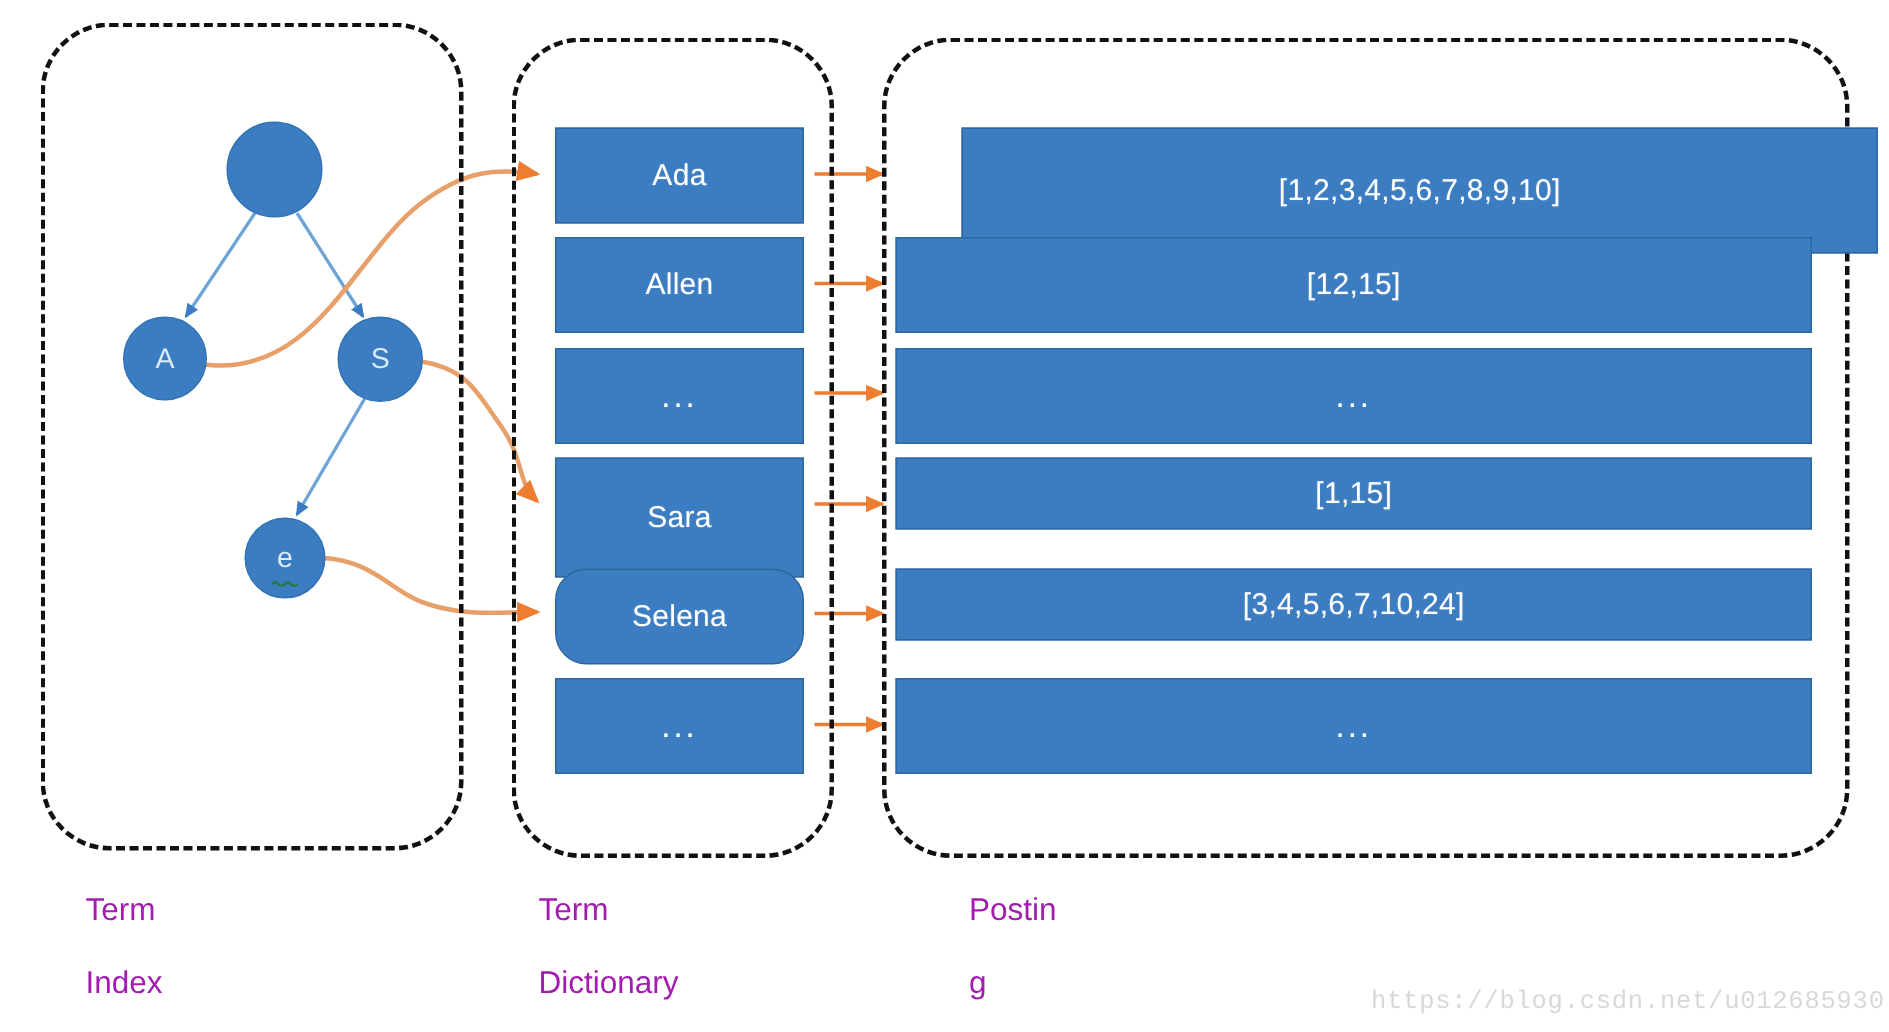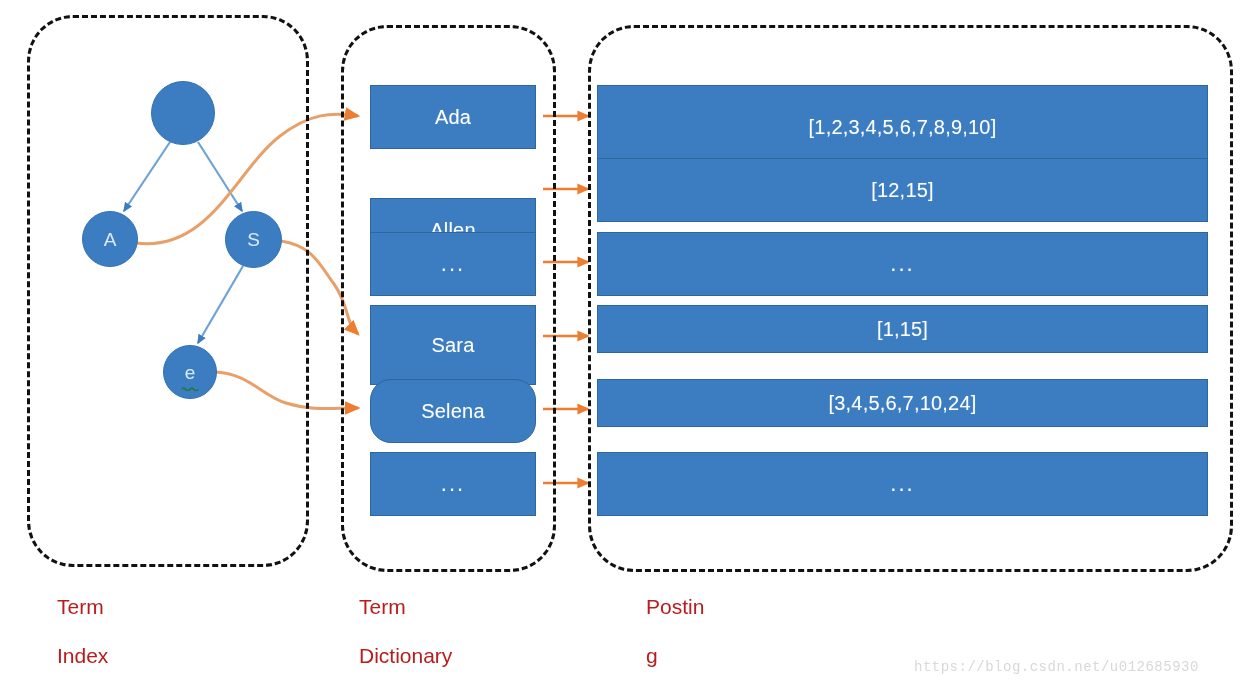--- a/index.html
+++ b/index.html
@@ -78,32 +78,32 @@
     transform: translateX(-50%);
     bottom: -9px;
     width: 17px;
     height: 5px;
   }
 
   
   .caption {
     position: absolute;
     font-size: 21px;
-    color: #b91c1c;
+    color: #a21caf;
     line-height: 1.0;
     white-space: pre;
     user-select: none;
   }
 
   .watermark {
     position: absolute;
     left: 914px;
     top: 659px;
     font-family: "Liberation Mono", monospace;
-    font-size: 14px;
+    font-size: 17px;
     color: #D8D8D8;
     letter-spacing: 0.5px;
     white-space: nowrap;
     user-select: none;
   }
 </style>
 </head>
 <body>
 
 <svg id="canvas" viewBox="0 0 1259 688">
@@ -155,37 +155,37 @@
   </div>
   <div class="node" style="left:163px; top:345px; width:54px; height:54px;">
     <span class="node-letter">e<svg class="squiggle" viewBox="0 0 18 5">
         <path d="M0 3.5 Q2.2 0.7 4.4 3.5 T8.8 3.5 T13.2 3.5 T17.6 3.5" fill="none" stroke="#1F7A3A" stroke-width="1.8"></path>
       </svg></span>
   </div>
 
   <div class="row-bar dict-bar" style="top:85px;  height:64px;">
       <span>Ada</span>
     </div>
-  <div class="row-bar dict-bar" style="top:158px; height:64px;margin-top:40px;">
+  <div class="row-bar dict-bar" style="top:158px; height:64px;">
       <span>Allen</span>
     </div>
   <div class="row-bar dict-bar bar-ellipsis" style="top:232px; height:64px;">
       <span>...</span>
     </div>
   <div class="row-bar dict-bar" style="top:305px; height:80px;">
       <span>Sara</span>
     </div>
   <div class="row-bar dict-bar" style="top:379px; height:64px;border-radius:21px;">
       <span>Selena</span>
     </div>
   <div class="row-bar dict-bar bar-ellipsis" style="top:452px; height:64px;">
       <span>...</span>
     </div>
 
-  <div class="row-bar post-bar" style="top:85px;  height:84px;">
+  <div class="row-bar post-bar" style="top:85px;  height:84px;margin-left:44px;">
       <span>[1,2,3,4,5,6,7,8,9,10]</span>
     </div>
   <div class="row-bar post-bar" style="top:158px; height:64px;">
       <span>[12,15]</span>
     </div>
   <div class="row-bar post-bar bar-ellipsis" style="top:232px; height:64px;">
       <span>...</span>
     </div>
   <div class="row-bar post-bar" style="top:305px; height:48px;">
       <span>[1,15]</span>

